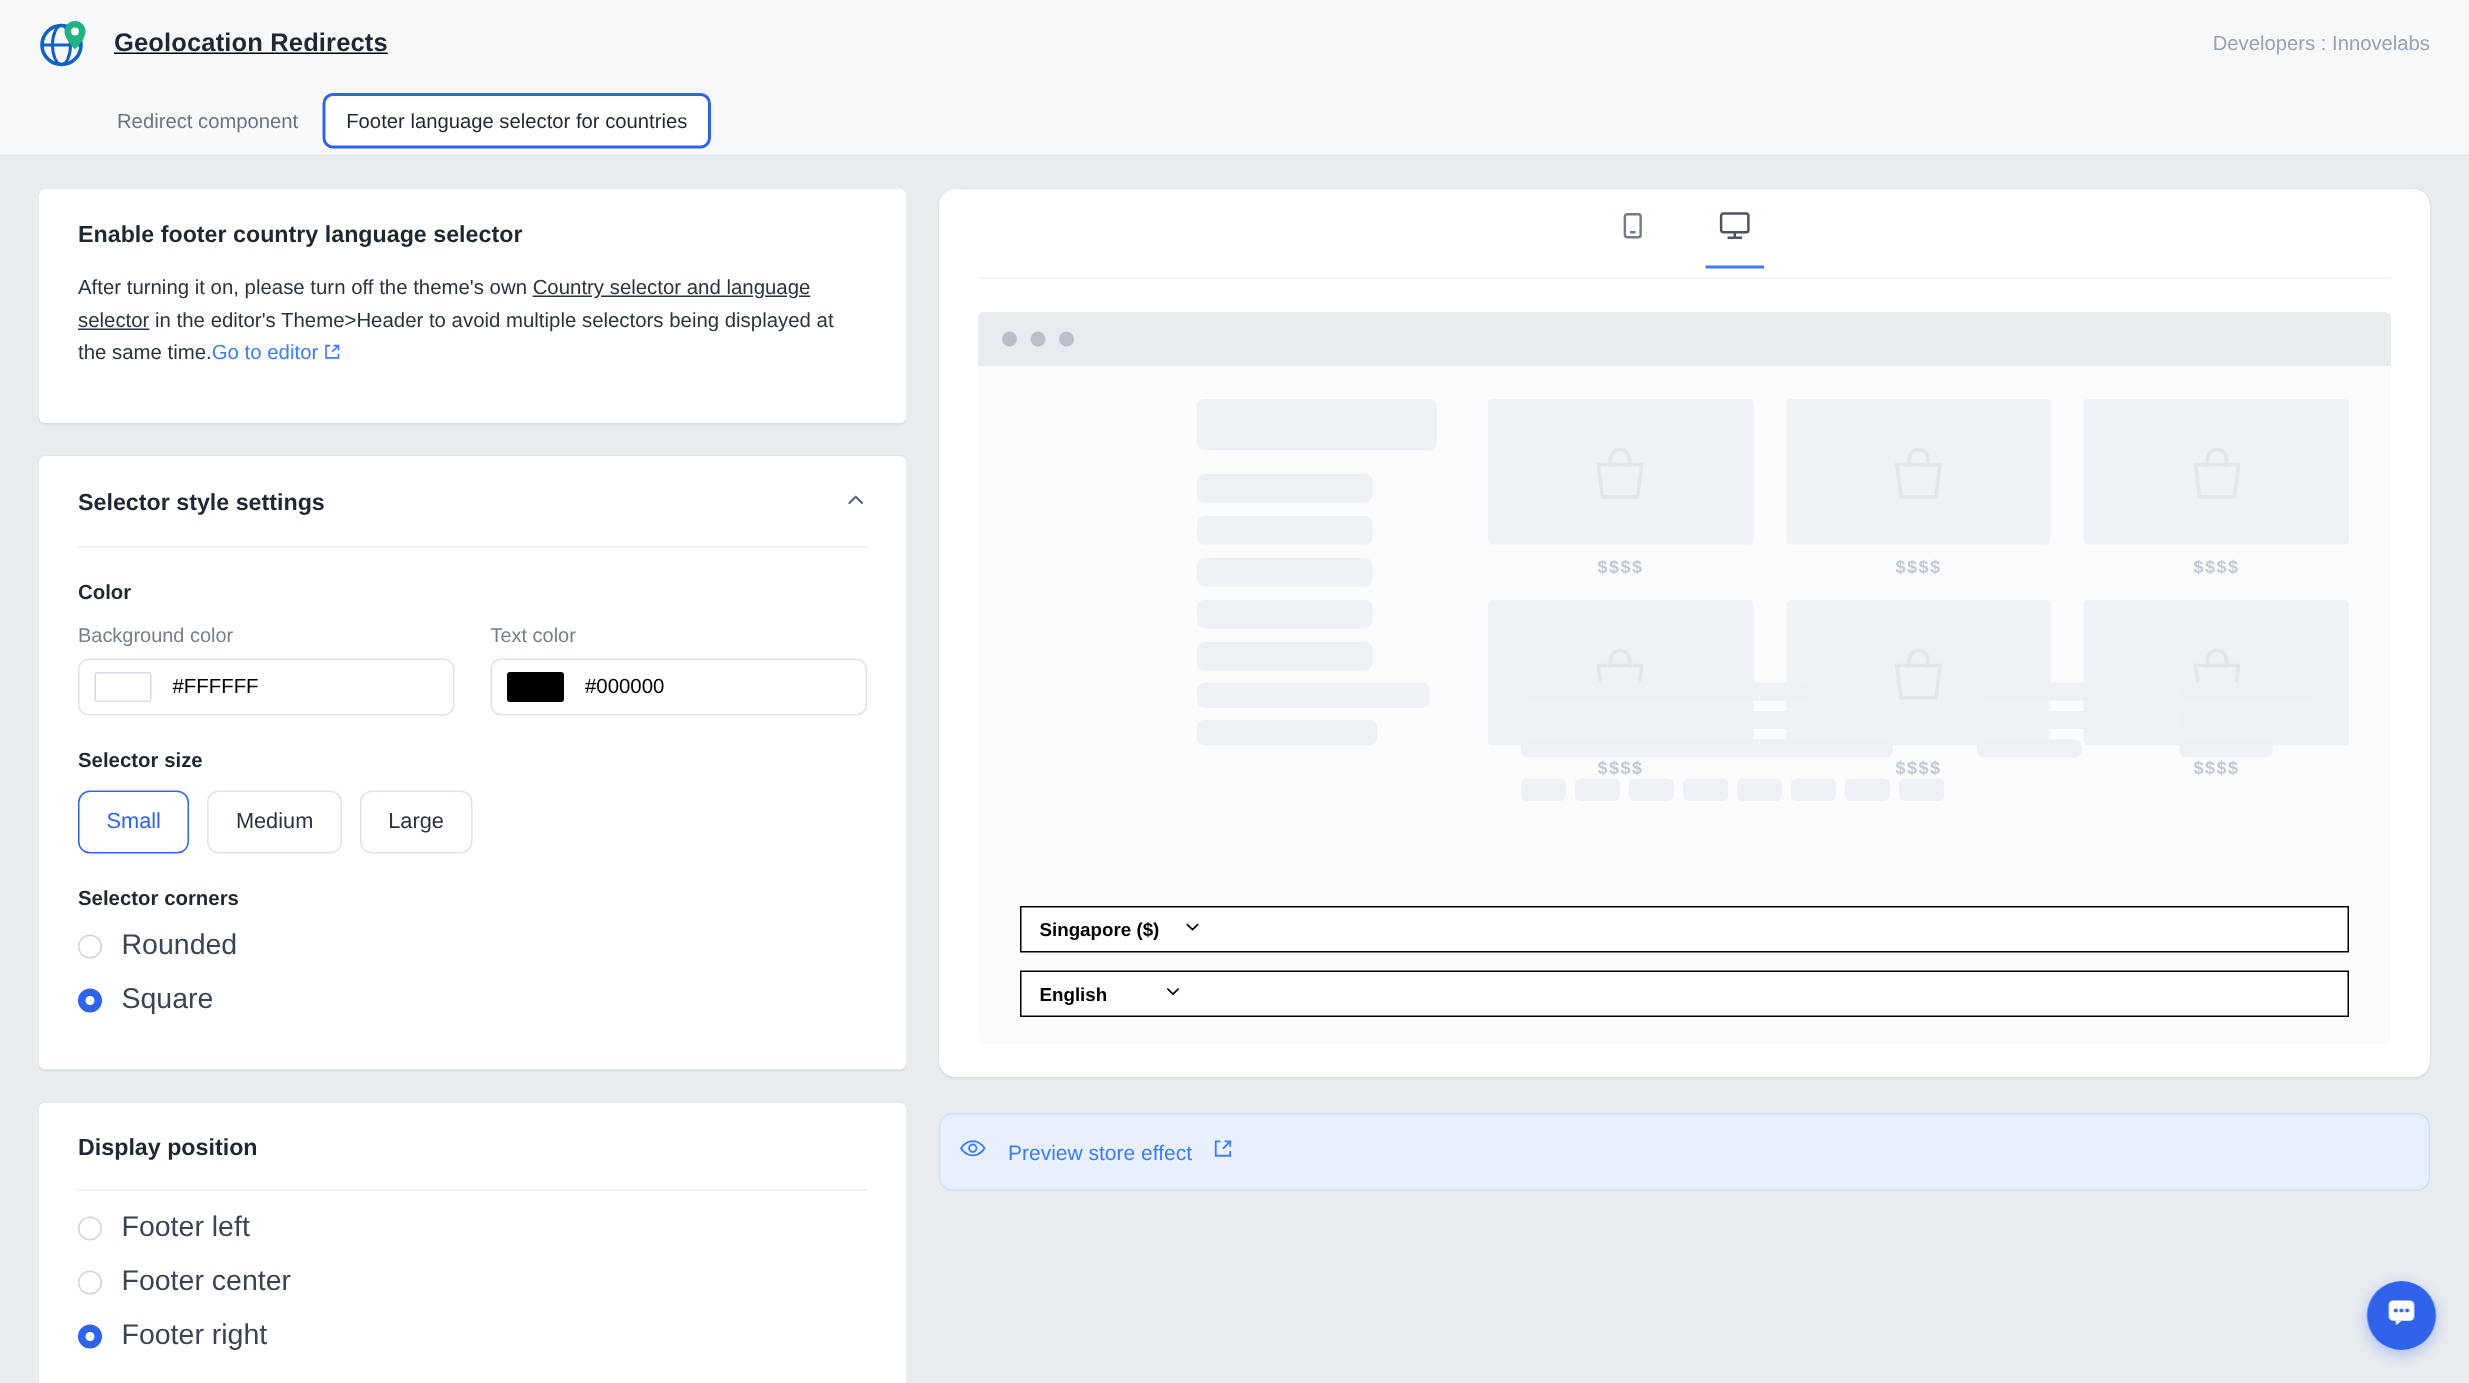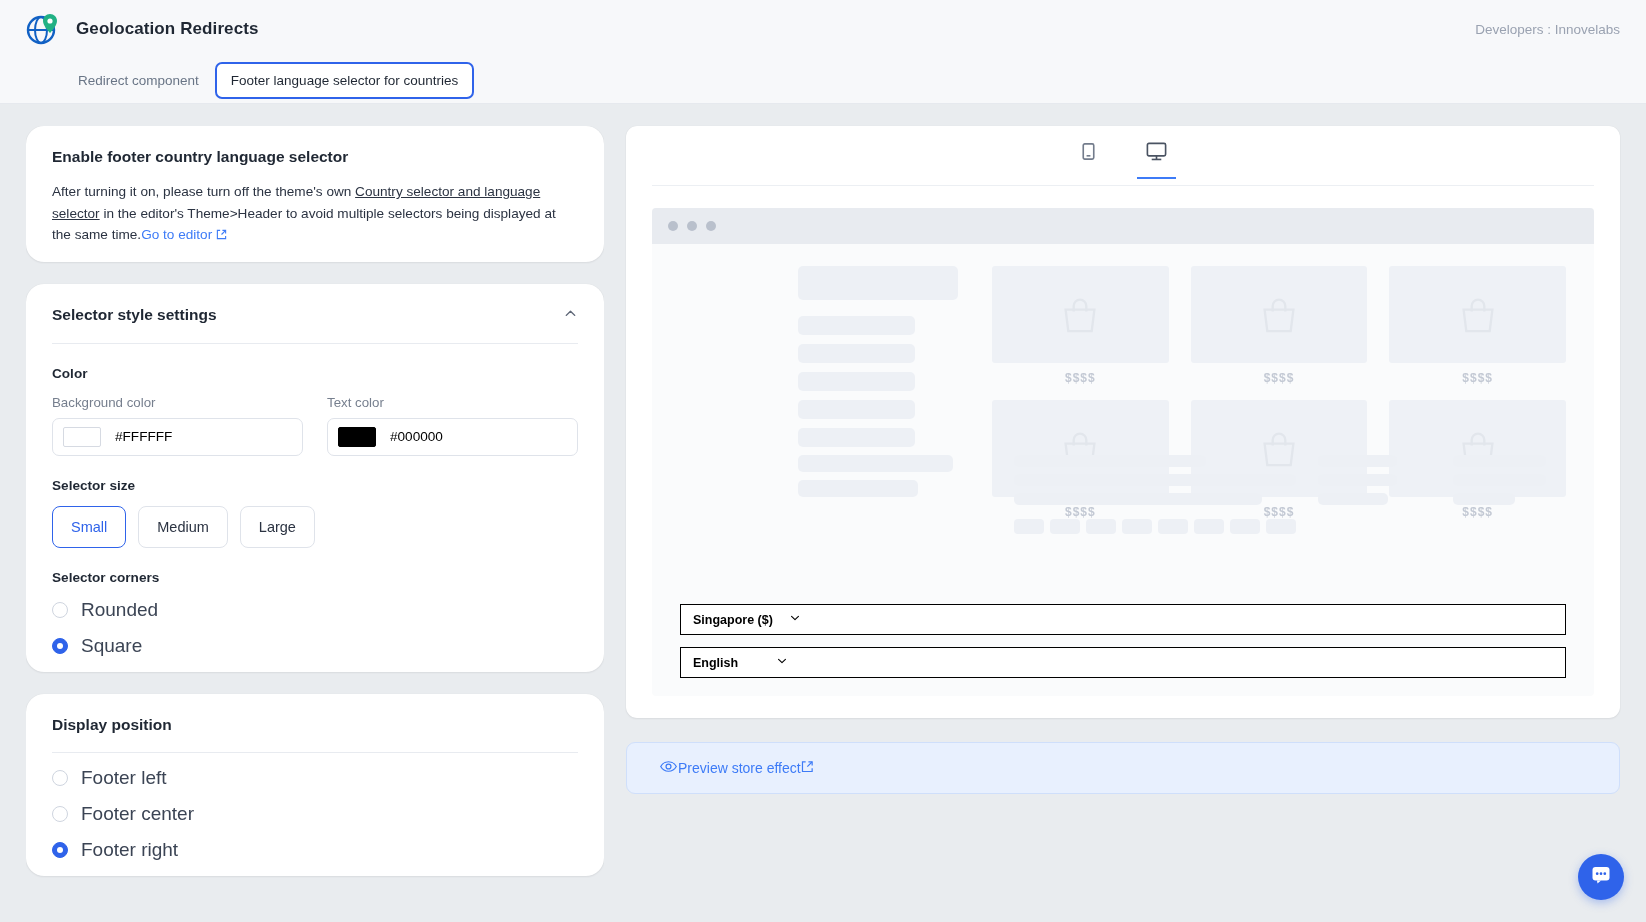--- a/index.html
+++ b/index.html
@@ -11,20 +11,21 @@
   }
 
   
   .topbar {
     height: 58px;
     background: #f7f8fa;
     display: flex;
     align-items: center;
     padding: 0 26px;
     position: relative;
+    text-decoration: underline;
   }
   .brand { display: flex; align-items: center; gap: 16px; }
   .brand-logo { width: 34px; height: 34px; display: block; }
   .brand-title {
     font-size: 17px; font-weight: 700; color: #1f2733; letter-spacing: .1px;
   }
   .devline {
     position: absolute; right: 26px; top: 50%; transform: translateY(-50%);
     font-size: 13.5px; color: #9aa2b1;
   }
@@ -74,23 +75,23 @@
   }
   .right-col {
     flex: 1;
     display: flex;
     flex-direction: column;
     gap: 24px;
   }
 
   .card {
     background: #ffffff;
-    border-radius: 18px;
+    border-radius: 4px;
     box-shadow: 0 1px 2px rgba(22,29,37,.07), 0 0 1px rgba(22,29,37,.10);
-    padding: 22px 26px 15px 26px;
+    padding: 22px 26px 35px 26px;
   }
 
   .card-title {
     font-size: 15.5px; font-weight: 700; color: #1f2733;
   }
   .card-desc {
     margin-top: 15px;
     font-size: 13.6px; line-height: 21.5px; color: #2b3342;
   }
   .ul-link { text-decoration: underline; color: #2b3342; cursor: pointer; }
@@ -248,22 +249,22 @@
     padding: 0 12px;
     font-size: 12.5px; font-weight: 700;
     cursor: pointer;
   }
 
   .preview-bar {
     background: #e8f0fe;
     border: 1px solid #cfdffb;
     border-radius: 9px;
     height: 52px;
-    display: flex; align-items: center; 
-    padding: 0 32px;
+    display: flex; align-items: center; gap: 14px;
+    padding: 0 12px;
     cursor: pointer;
   }
   .preview-bar-text { font-size: 14px; color: #3d7bf7; font-weight: 400; }
 
   
   .intercom {
     position: fixed; right: 22px; bottom: 22px;
     width: 46px; height: 46px; border-radius: 50%;
     background: #2f63ea;
     display: flex; align-items: center; justify-content: center;

